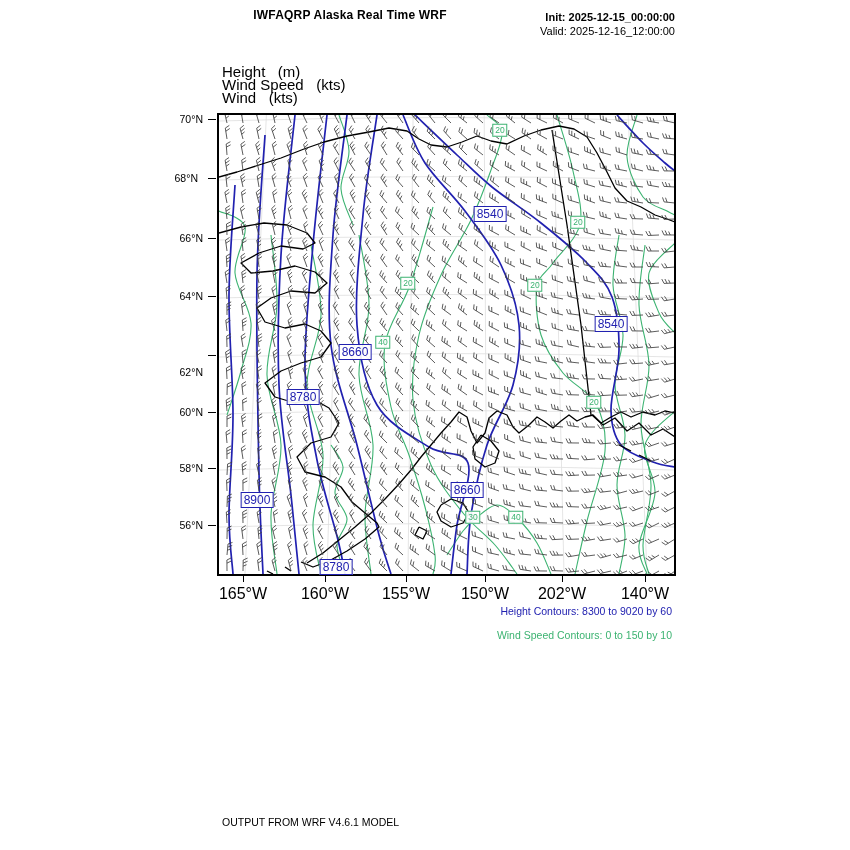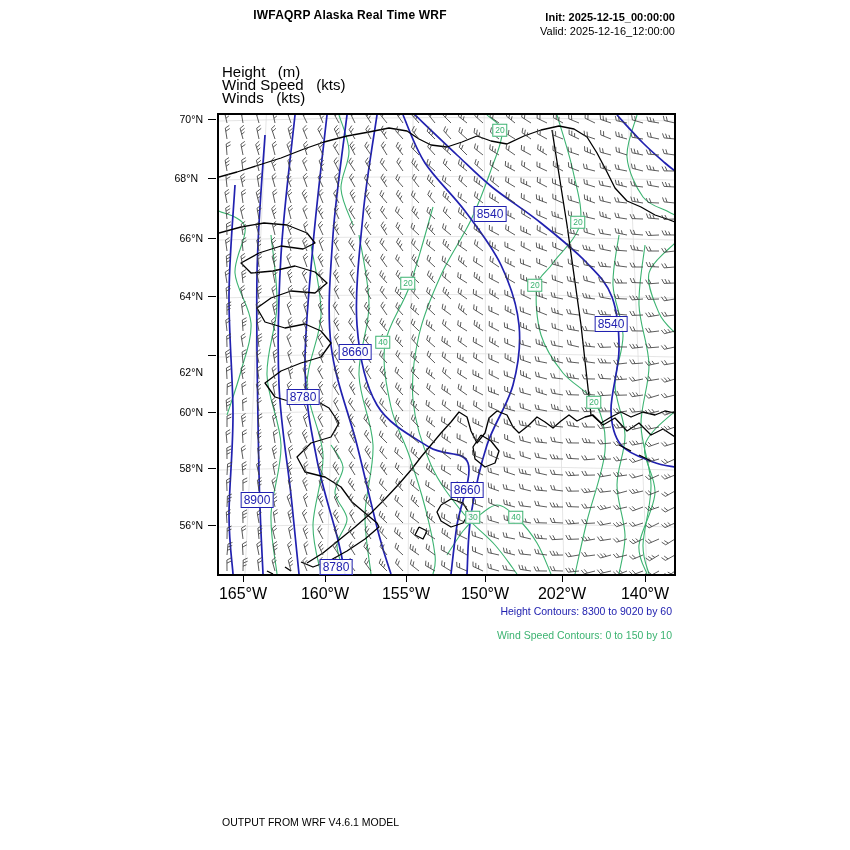--- a/index.html
+++ b/index.html
@@ -26,21 +26,21 @@
 </head>
 <body>
 
 <div id="page">
   <div class="title">IWFAQRP Alaska Real Time WRF</div>
   <div class="hdr init">Init: 2025-12-15_00:00:00</div>
   <div class="hdr valid">Valid: 2025-12-16_12:00:00</div>
 
   <div class="legend" style="top:63px">Height   (m)</div>
   <div class="legend" style="top:76px">Wind Speed   (kts)</div>
-  <div class="legend" style="top:89px">Winds   (kts)</div>
+  <div class="legend" style="top:89px">Wind   (kts)</div>
 
   <div class="mapframe" id="mapframe" style="left: 217px; top: 113px; width: 455px; height: 459px;">
     <svg id="mapsvg" width="455" height="459" viewBox="0 0 455 459">
         <path d="M0,6 Q227.5,-1 455,6" fill="none" stroke="#dedede" stroke-width="0.8"></path>
         <path d="M0,65 Q227.5,58 455,65" fill="none" stroke="#dedede" stroke-width="0.8"></path>
         <path d="M0,125 Q227.5,118 455,125" fill="none" stroke="#dedede" stroke-width="0.8"></path>
         <path d="M0,183 Q227.5,176 455,183" fill="none" stroke="#dedede" stroke-width="0.8"></path>
         <path d="M0,242 Q227.5,235 455,242" fill="none" stroke="#dedede" stroke-width="0.8"></path>
         <path d="M0,299 Q227.5,292 455,299" fill="none" stroke="#dedede" stroke-width="0.8"></path>
         <path d="M0,355 Q227.5,348 455,355" fill="none" stroke="#dedede" stroke-width="0.8"></path>

